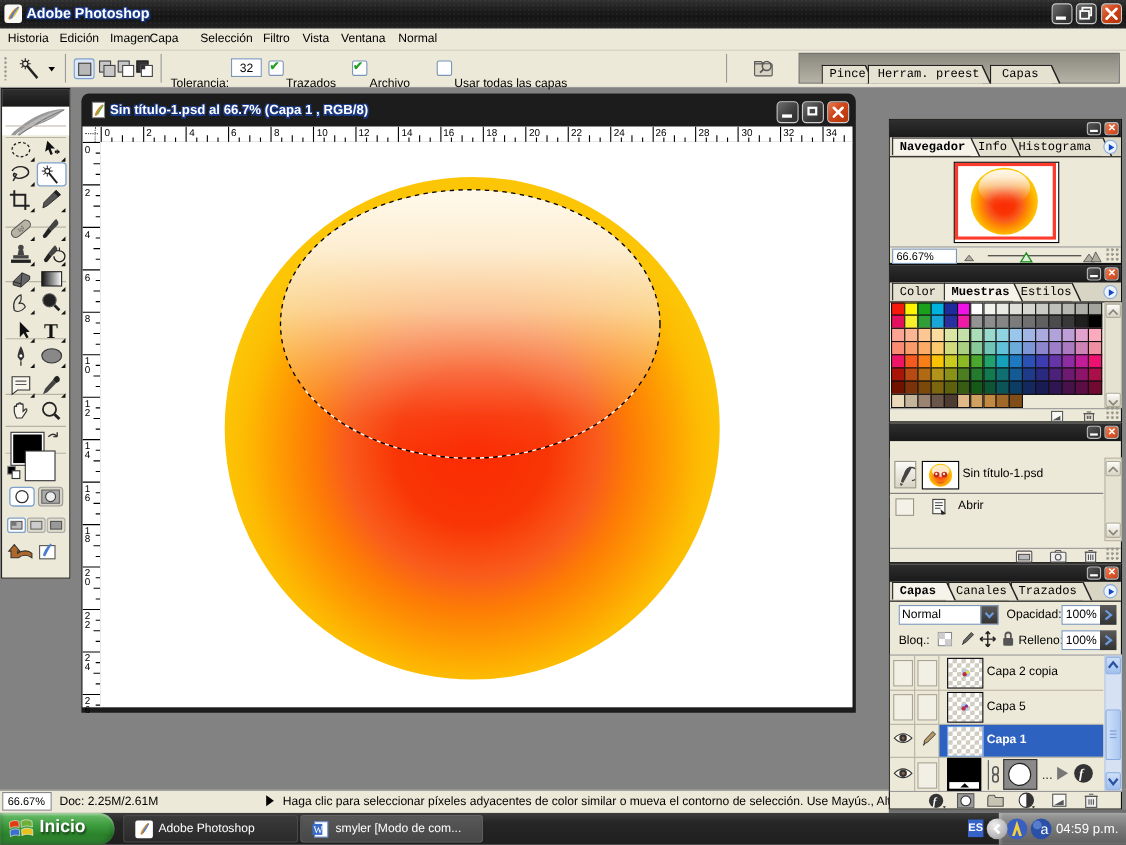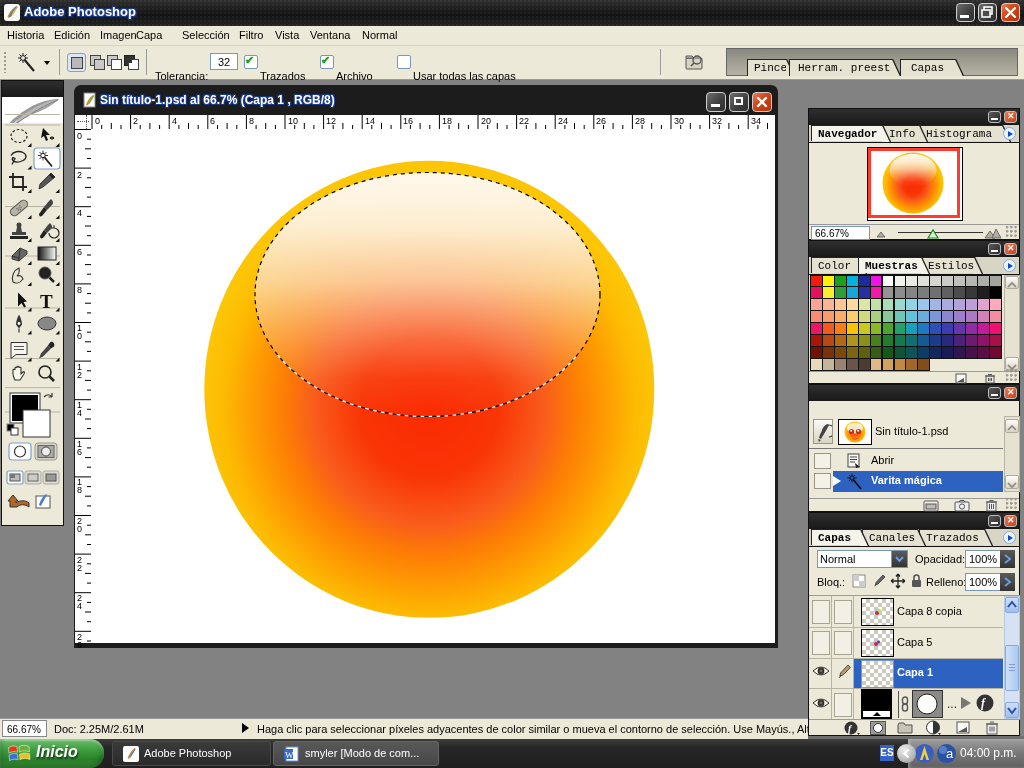--- a/index.html
+++ b/index.html
@@ -60,21 +60,21 @@
 .tab.active{background:#f6f3ea;font-weight:bold;}
 .parrow{position:absolute;right:3px;top:2px;z-index:8;width:13px;height:13px;border-radius:50%;background:#eef4fc;border:1px solid #88aadd;box-sizing:border-box;}
 .parrow:before{content:"";position:absolute;left:4px;top:3px;border-left:5px solid #1048c8;border-top:3px solid transparent;border-bottom:3px solid transparent;}
 .grip{position:absolute;right:1px;bottom:1px;width:13px;height:13px;background-image:radial-gradient(circle at 2px 2px,#98948a 1.1px,transparent 1.4px);background-size:4.3px 4.3px;}
 
 #statusbar{position:absolute;left:0;top:718px;width:1024px;height:21px;background:#ece9d8;font-size:11px;border-top:1px solid #9a9a9a;}
 
 #taskbar{z-index:10;position:absolute;left:0;top:739px;width:1024px;height:29px;background:linear-gradient(#3d3d3d,#262626 30%,#1f1f1f);}
 #startbtn{position:absolute;left:0;top:0;width:104px;height:29px;border-radius:0 14px 14px 0;
  background:linear-gradient(#6cbf6c,#3d9b3d 40%,#2b832b 70%,#3d9b3d);box-shadow:inset 0 -3px 6px rgba(0,0,0,.35), inset 0 2px 2px rgba(255,255,255,.4);}
-#startbtn .lbl{position:absolute;left:36px;top:4px;color:#fff;font-size:16px;font-weight:bold;font-style:italic;text-shadow:1px 2px 2px rgba(0,0,0,.6);}
+#startbtn .lbl{position:absolute;left:36px;top:4px;color:#fff;font-size:16px;font-weight:bold;text-shadow:1px 2px 2px rgba(0,0,0,.6);}
 .taskbtn{position:absolute;top:2px;height:25px;border-radius:3px;color:#fff;font-size:11px;}
 #tray{position:absolute;right:0;top:0;width:116px;height:29px;background:linear-gradient(#9e9e9e,#7a7a7a 45%,#5f5f5f);box-shadow:inset 2px 0 3px rgba(255,255,255,.25);}
 </style>
 </head>
 <body>
 <div id="screen">
 
  <div id="titlebar">
   <div class="abs" style="left:4px;top:4px;width:16px;height:17px;background:#f8f8f4;border-radius:3px;">
    <svg width="16" height="17" viewBox="0 0 16 17">
@@ -775,36 +775,20 @@
  <div class="abs" style="left:0;top:63px;width:194px;height:3px;background:#ece9d8;border-top:1px solid #777;border-bottom:1px solid #777;"></div>
  <div class="abs" style="left:0;top:66px;width:194px;height:20px;background:#ece9d8;">
   <div class="abs" style="left:5px;top:2px;width:17px;height:16px;background:#f4f2e8;border:1px solid #9a9687;box-sizing:border-box;"></div>
   <svg class="abs" style="left:36px;top:1px;" width="18" height="18" viewBox="0 0 18 18">
             <rect x="3" y="2" width="11" height="13" fill="#f8f8f4" stroke="#444"></rect>
             <path d="M5 5 L12 5 M5 7.5 L12 7.5 M5 10 L10 10" stroke="#444"></path>
             <path d="M10 11 L15 15 L11 16 Z" fill="#222"></path>
           </svg>
   <div class="abs" style="left:62px;top:3px;font-size:11px;">Abrir</div>
  </div>
- <div class="abs" style="left:0;top:86px;width:194px;height:21px;background:#ece9d8;">
-  <div class="abs" style="left:5px;top:2px;width:17px;height:16px;background:#f4f2e8;border:1px solid #9a9687;box-sizing:border-box;"></div>
-  <div class="abs" style="left:24px;top:0;width:170px;height:21px;background:#2e62c0;"></div>
-  <div class="abs" style="left:24px;top:5px;border-left:8px solid #fff;border-top:5.5px solid transparent;border-bottom:5.5px solid transparent;"></div>
-  <svg class="abs" style="left:37px;top:1px;" width="19" height="19" viewBox="0 0 19 19">
-            <path d="M6 6 L15 17" stroke="#111" stroke-width="1.8"></path>
-            <g stroke="#111" stroke-width="0.9">
-              <path d="M6 1.5 L6 10.5"></path>
-              <path d="M1.5 6 L10.5 6"></path>
-              <path d="M3 3 L9 9"></path>
-              <path d="M9 3 L3 9"></path>
-            </g>
-            <circle cx="6" cy="6" r="2" fill="#2e62c0" stroke="#111"></circle>
-          </svg>
-  <div class="abs" style="left:62px;top:3px;font-size:11px;font-weight:bold;color:#fff;">Varita mágica</div>
- </div>
  <div class="abs" style="left:194.5px;top:31px;width:16px;height:76px;background:#e6e2d2;border:1px solid #b8b4a4;box-sizing:border-box;">
   <div class="abs" style="left:0px;top:2px;width:14px;height:14px;background:linear-gradient(#fdfdfb,#d8d4c4);border:1px solid #b0ac9c;border-radius:2px;box-sizing:border-box;"><svg width="12" height="12">
               <path d="M2 8 L6 4 L10 8" stroke="#8a8678" stroke-width="1.6" fill="none"></path>
             </svg></div>
   <div class="abs" style="left:0px;bottom:2px;width:14px;height:14px;background:linear-gradient(#fdfdfb,#d8d4c4);border:1px solid #b0ac9c;border-radius:2px;box-sizing:border-box;"><svg width="12" height="12">
               <path d="M2 5 L6 9 L10 5" stroke="#8a8678" stroke-width="1.6" fill="none"></path>
             </svg></div>
  </div>
  <div class="abs" style="left:0;top:107px;width:210px;height:20px;border-top:0px;">
   <div class="abs" style="left:0;top:6px;width:210px;height:14px;border-top:1px solid #9a9a9a;"></div>
@@ -882,21 +866,21 @@
   <div class="abs" style="left:44px;top:0;width:1px;height:124px;background:#b8b4a4;"></div>
   <div class="abs" style="left:0;top:1px;width:194px;height:29px;">
    <div class="abs" style="left:3px;top:3px;width:16px;height:22px;background:#f2f0e4;border:1px solid #a8a494;"></div>
    <div class="abs" style="left:25px;top:3px;width:16px;height:22px;background:#f2f0e4;border:1px solid #a8a494;"></div>
    <div class="abs" style="left:52px;top:1px;width:31px;height:26px;border:1px solid #000;background-image:linear-gradient(45deg,#cdc9bd 25%,transparent 25%,transparent 75%,#cdc9bd 75%),linear-gradient(45deg,#cdc9bd 25%,transparent 25%,transparent 75%,#cdc9bd 75%);background-size:8px 8px;background-position:0 0,4px 4px;background-color:#fff;">
     <svg width="31" height="26">
                 <circle cx="16" cy="13" r="3.5" fill="#b0c8e8"></circle>
                 <circle cx="15" cy="14" r="2" fill="#c03040"></circle>
                 <circle cx="17.5" cy="12" r="1.5" fill="#e8e030"></circle>
               </svg></div>
-   <div class="abs" style="left:88px;top:8px;font-size:11px;">Capa 8 copia</div>
+   <div class="abs" style="left:88px;top:8px;font-size:11px;">Capa 2 copia</div>
   </div>
   <div class="abs" style="left:0;top:31px;width:194px;height:1px;background:#b8b4a4;"></div>
   <div class="abs" style="left:0;top:32px;width:194px;height:29px;">
    <div class="abs" style="left:3px;top:3px;width:16px;height:22px;background:#f2f0e4;border:1px solid #a8a494;"></div>
    <div class="abs" style="left:25px;top:3px;width:16px;height:22px;background:#f2f0e4;border:1px solid #a8a494;"></div>
    <div class="abs" style="left:52px;top:1px;width:31px;height:26px;border:1px solid #000;background-image:linear-gradient(45deg,#cdc9bd 25%,transparent 25%,transparent 75%,#cdc9bd 75%),linear-gradient(45deg,#cdc9bd 25%,transparent 25%,transparent 75%,#cdc9bd 75%);background-size:8px 8px;background-position:0 0,4px 4px;background-color:#fff;">
     <svg width="31" height="26">
                 <circle cx="15" cy="13" r="3.5" fill="#b0c8e8"></circle>
                 <circle cx="14" cy="14" r="2" fill="#c03040"></circle>
                 <circle cx="16.5" cy="12" r="1.5" fill="#903080"></circle>
@@ -1023,21 +1007,21 @@
   <div id="tray">
    <svg class="abs" style="left:6px;top:4px;" width="21" height="21" viewBox="0 0 21 21">
     <circle cx="10.5" cy="10.5" r="9.5" fill="#3a5fc0"></circle>
     <path d="M10.5 3 L15 17 L12.5 17 L10.5 11 L8.5 17 L6 17 Z" fill="#f0d040"></path>
    </svg>
    <svg class="abs" style="left:28px;top:4px;" width="21" height="21" viewBox="0 0 21 21">
     <circle cx="10.5" cy="10.5" r="9.5" fill="#2a50a8"></circle>
     <circle cx="7" cy="7" r="4" fill="#6a90d8" opacity="0.7"></circle>
     <text x="10" y="15" font-size="13" fill="#fff" font-family="Liberation Sans">a</text>
    </svg>
-   <div class="abs" style="left:52px;top:7px;color:#fff;font-size:12px;">04:00 p.m.</div>
+   <div class="abs" style="left:52px;top:7px;color:#fff;font-size:12px;">04:59 p.m.</div>
   </div>
   <div class="abs" style="left:880px;top:6px;width:14px;height:16px;background:#3663c8;color:#fff;font-size:10px;font-weight:bold;text-align:center;padding-top:2px;box-sizing:border-box;">ES</div>
   <div class="abs" style="left:897px;top:5px;width:19px;height:19px;border-radius:50%;background:radial-gradient(circle at 7px 6px,#efefef,#b8b8b8 60%,#909090);color:#fff;">
    <svg width="19" height="19" viewBox="0 0 19 19">
           <path d="M11.5 5.5 L7.5 9.5 L11.5 13.5" stroke="#fff" stroke-width="2.4" fill="none"></path>
         </svg>
   </div>
  </div>
 
 </div>

